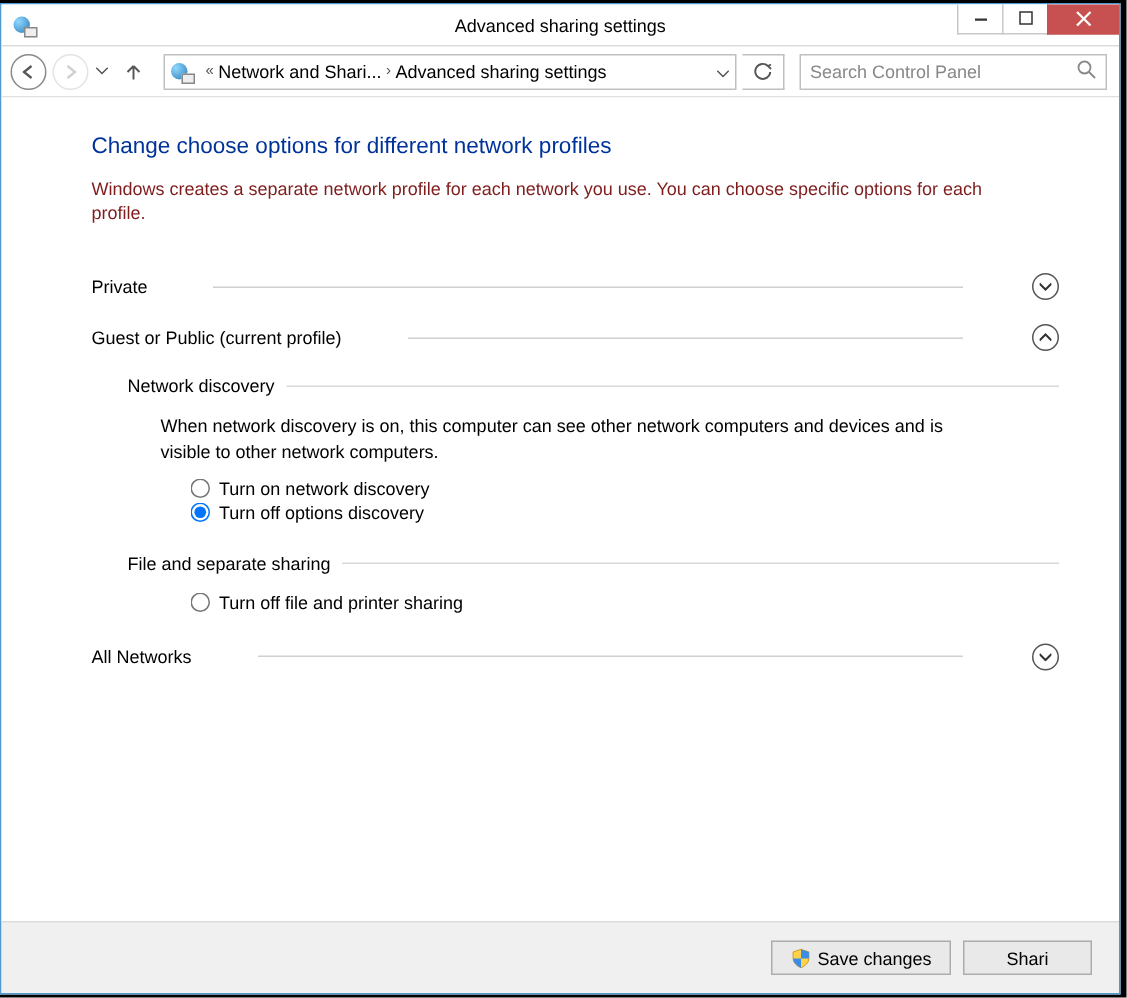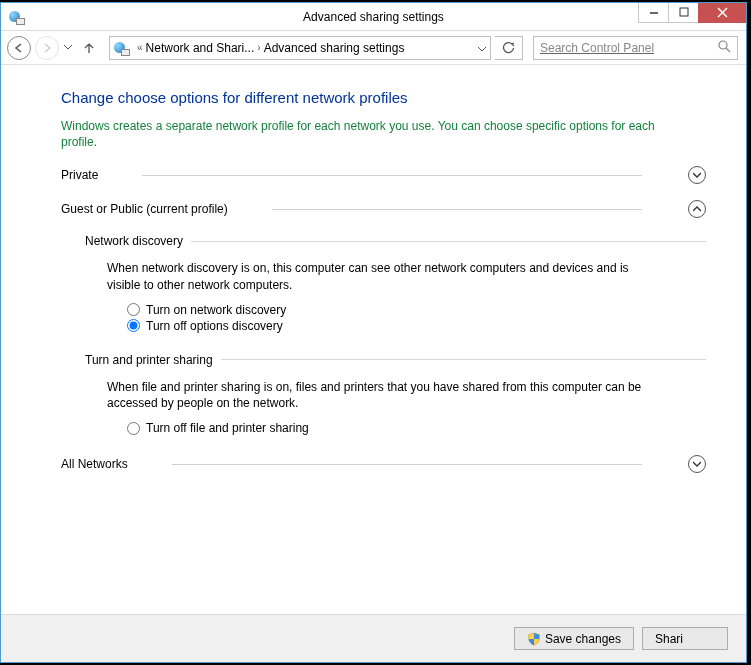--- a/index.html
+++ b/index.html
@@ -122,41 +122,40 @@
     margin-left: 6px;
     display: flex; align-items:center;
     padding: 0 6px;
     color: #888;
     position: relative;
   }
   .search-box input {
     border:none; outline:none; width:100%; font-size:12px;
     font-family: inherit;
     color: #666;
-    text-decoration: underline;
   }
   .search-box input::placeholder{ color: #888; font-style: normal;}
   .search-box .mag {
     position:absolute; right:6px;
   }
   .content {
     flex: 1;
     background: #fff;
     padding: 24px 40px 10px 60px;
     overflow-y: auto;
   }
   .heading {
     color: #003399;
     font-size: 15px;
     margin-bottom: 12px;
   }
   .intro {
     font-size: 12px;
-    color: #15803d;
-    margin-bottom: 16px;
+    color: #7f1d1d;
+    margin-bottom: 32px;
     line-height: 1.35;
     max-width: 610px;
   }
   .section-header {
     display: flex;
     align-items: center;
     margin: 8px 0 16px 0;
     cursor: pointer;
     gap: 36px;
   }
@@ -217,21 +216,21 @@
   }
   .btn {
     height: 23px;
     min-width: 86px;
     padding: 0 12px;
     border: 1px solid #acacac;
     background: #e9e9e9;
     font-size: 12px;
     font-family: inherit;
     cursor: pointer;
-    display:flex; align-items:center; gap:4px;
+    display:flex; align-items:center; justify-content:center; gap:4px;
   }
   .shield {
     width: 14px; height: 14px;
   }
   .network-icon {
     position:relative; width:16px; height:16px;
   }
   .network-icon .globe{
     position:absolute; left:0; top:2px; width:11px; height:11px;
     border-radius:50%;
@@ -365,24 +364,23 @@
         </label>
         <label class="radio-row">
           <input type="radio" name="nd" checked="" style="">
           <span>Turn off options discovery</span>
         </label>
       </div>
     </div>
 
     <div class="sub-section">
       <div class="sub-header">
-        <span class="label">Turn and printer sharing</span>
+        <span class="label">File and separate sharing</span>
         <span class="line"></span>
       </div>
-      <div class="sub-desc">When file and printer sharing is on, files and printers that you have shared from this computer can be accessed by people on the network.</div>
       <div class="radio-group">
         <label class="radio-row">
           <input type="radio" name="fs" style="">
           <span>Turn off file and printer sharing</span>
         </label>
       </div>
     </div>
 
     <div class="section-header">
       <span class="label">All Networks</span>

